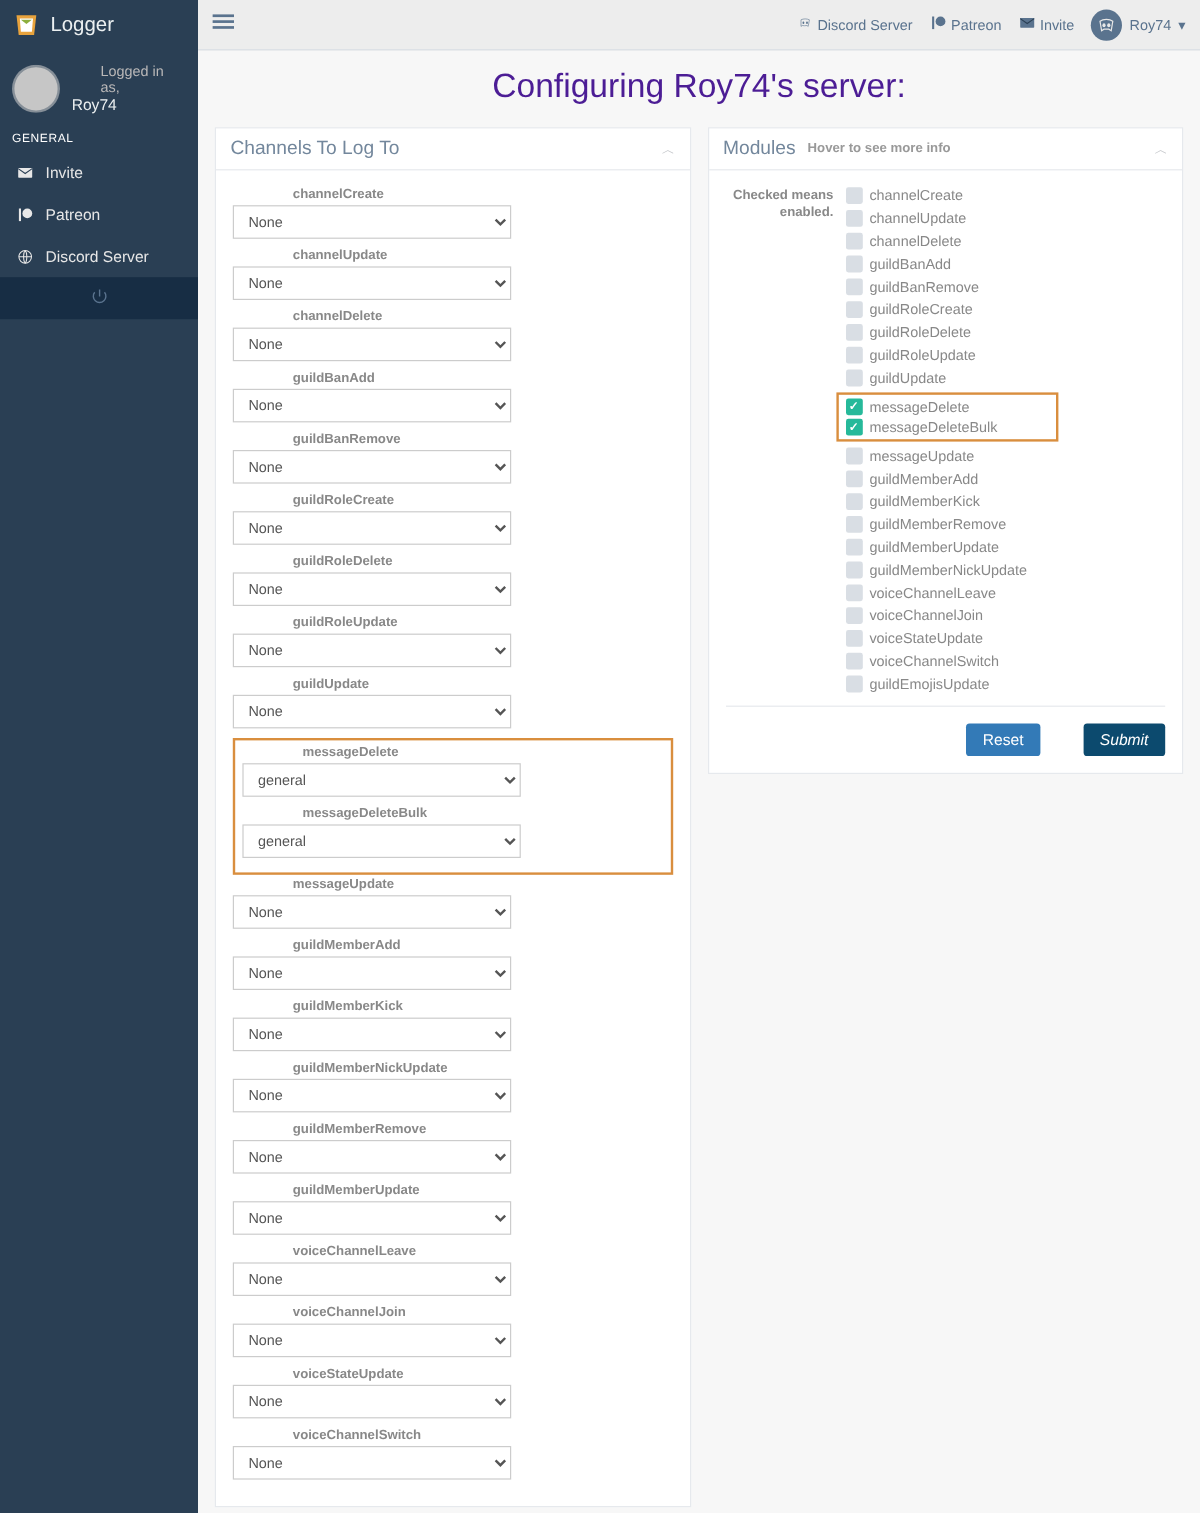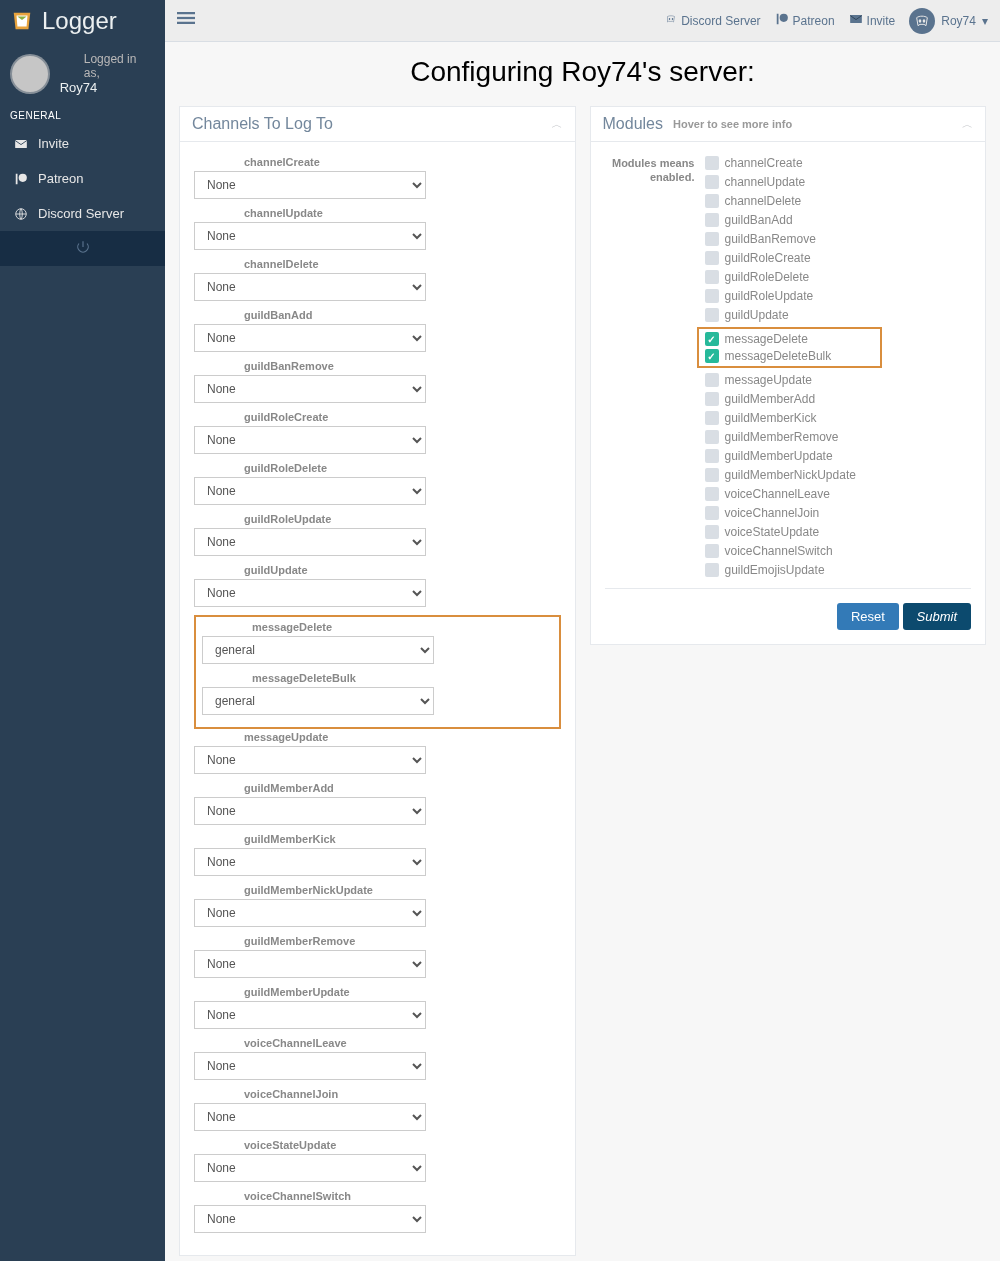--- a/index.html
+++ b/index.html
@@ -3,21 +3,21 @@
 <meta charset="utf-8">
 <style>
 * { box-sizing: border-box; margin: 0; padding: 0; }
 body { font-family: "Helvetica Neue", Helvetica, Arial, sans-serif; font-size: 13px; color: #73879C; background: #F7F7F7; }
 .container { display: flex; min-height: 100vh; }
 
 
 .sidebar { width: 165px; background: #2A3F54; color: #E7E7E7; flex-shrink: 0; position: relative; }
 .sidebar-header { display: flex; align-items: center; padding: 8px 10px; height: 42px; }
 .sidebar-logo { width: 24px; height: 24px; margin-right: 8px; display: flex; align-items: center; justify-content: center; }
-.sidebar-title { font-size: 24px; color: #ECF0F1; font-weight: 400; }
+.sidebar-title { font-size: 17px; color: #ECF0F1; font-weight: 400; }
 .sidebar-user { display: flex; align-items: center; padding: 10px; }
 .avatar { width: 40px; height: 40px; border-radius: 50%; background: #C6C6C6; border: 2px solid rgba(52,73,94,.44); margin-right: 10px; }
 .user-meta { font-size: 12px; }
 .user-meta-label { color: #BAB8B8; margin-left: 24px; }
 .user-meta-name { color: #ECF0F1; font-size: 13px; }
 .sidebar-section-title { padding: 5px 10px; font-size: 10px; color: #fff; letter-spacing: 0.5px; }
 .sidebar-menu { list-style: none; }
 .sidebar-menu li { display: flex; align-items: center; padding: 10px 12px; color: #E7E7E7; font-size: 13px; cursor: pointer; }
 .sidebar-menu .icon { width: 18px; margin-right: 8px; display: inline-flex; align-items: center; justify-content: center; }
 .sidebar-menu .chev { margin-left: auto; font-size: 10px; }
@@ -26,21 +26,21 @@
 
 .main { flex: 1; display: flex; flex-direction: column; }
 .topbar { height: 42px; background: #EDEDED; border-bottom: 1px solid #D9DEE4; display: flex; align-items: center; padding: 0 12px; }
 .topbar .toggle { font-size: 20px; color: #5A738E; cursor: pointer; }
 .topbar-right { margin-left: auto; display: flex; align-items: center; gap: 14px; }
 .topbar-link { color: #5A738E; font-size: 12px; display: inline-flex; align-items: center; gap: 4px; cursor: pointer; }
 .topbar-user { display: inline-flex; align-items: center; gap: 6px; color: #5A738E; font-size: 12px; cursor: pointer; }
 .topbar-user .avatar-sm { width: 26px; height: 26px; border-radius: 50%; background: #5A738E; display: flex; align-items: center; justify-content: center; }
 
 .page-title { text-align: center; padding: 14px 0 4px; }
-.page-title h1 { font-size: 28px; font-weight: 400; color: #000000; }
+.page-title h1 { font-size: 28px; font-weight: 400; color: #4c1d95; }
 .page-title p { font-size: 15px; color: #73879C; margin-top: 4px; }
 
 .content { display: flex; gap: 14px; padding: 14px; align-items: flex-start; }
 .panel { background: #fff; border: 1px solid #E6E9ED; flex: 1; }
 .panel-header { padding: 8px 12px; border-bottom: 1px solid #E6E9ED; display: flex; align-items: center; }
 .panel-header h2 { font-size: 16px; font-weight: 400; color: #73879C; }
 .panel-header .sub { font-size: 11px; color: #999; margin-left: 10px; font-weight: bold; }
 .panel-header .collapse { margin-left: auto; color: #C5C7CB; font-size: 11px; cursor: pointer; }
 .panel-body { padding: 14px; }
 
@@ -53,21 +53,21 @@
 .modules-label { width: 100px; text-align: right; font-size: 11px; font-weight: 700; color: #888; padding-right: 10px; line-height: 1.3; }
 .modules-list { flex: 1; }
 .module-item { display: flex; align-items: center; margin-bottom: 5px; font-size: 12px; color: #888; }
 .module-item .checkbox { width: 14px; height: 14px; border-radius: 2px; background: #D9DEE4; margin-right: 6px; display: inline-flex; align-items: center; justify-content: center; flex-shrink: 0; }
 .module-item.checked .checkbox { background: #26B99A; }
 .module-item.checked .checkbox::after { content: "✓"; color: #fff; font-size: 10px; font-weight: bold; }
 .modules-highlight { border: 2px solid #D98E3E; padding: 3px 6px 0px; margin: 0px -8px 5px; width: 185px; }
 .modules-highlight .module-item { margin-bottom: 3px; }
 
 .button-row { text-align: right; margin-top: 12px; }
-.btn { display: inline-block; padding: 6px 14px; border-radius: 3px; font-size: 13px; cursor: pointer; border: none; color: #fff; }
+.btn { display: inline-block; padding: 6px 14px; border-radius: 3px; font-size: 13px; cursor: pointer; border: none; color: #fff; margin-left: 32px; }
 .btn-primary { background: #337AB7; }
 .btn-success { background: #0c4a6e; font-style: italic; }
 
 hr { border: none; border-top: 1px solid #E6E9ED; margin: 6px 0 14px; }
 </style>
 </head>
 <body>
 
 <div class="container">
   <aside class="sidebar">
@@ -214,21 +214,21 @@
       </div>
 
       <div class="panel">
         <div class="panel-header">
           <h2>Modules</h2>
           <span class="sub">Hover to see more info</span>
           <span class="collapse">︿</span>
         </div>
         <div class="panel-body">
           <div class="modules-body">
-            <div class="modules-label">Modules means enabled.</div>
+            <div class="modules-label">Checked means enabled.</div>
             <div class="modules-list" id="modules-list">
                 <div class="module-item">
                   <span class="checkbox"></span>
                   <span>channelCreate</span>
                 </div>
                 <div class="module-item">
                   <span class="checkbox"></span>
                   <span>channelUpdate</span>
                 </div>
                 <div class="module-item">

